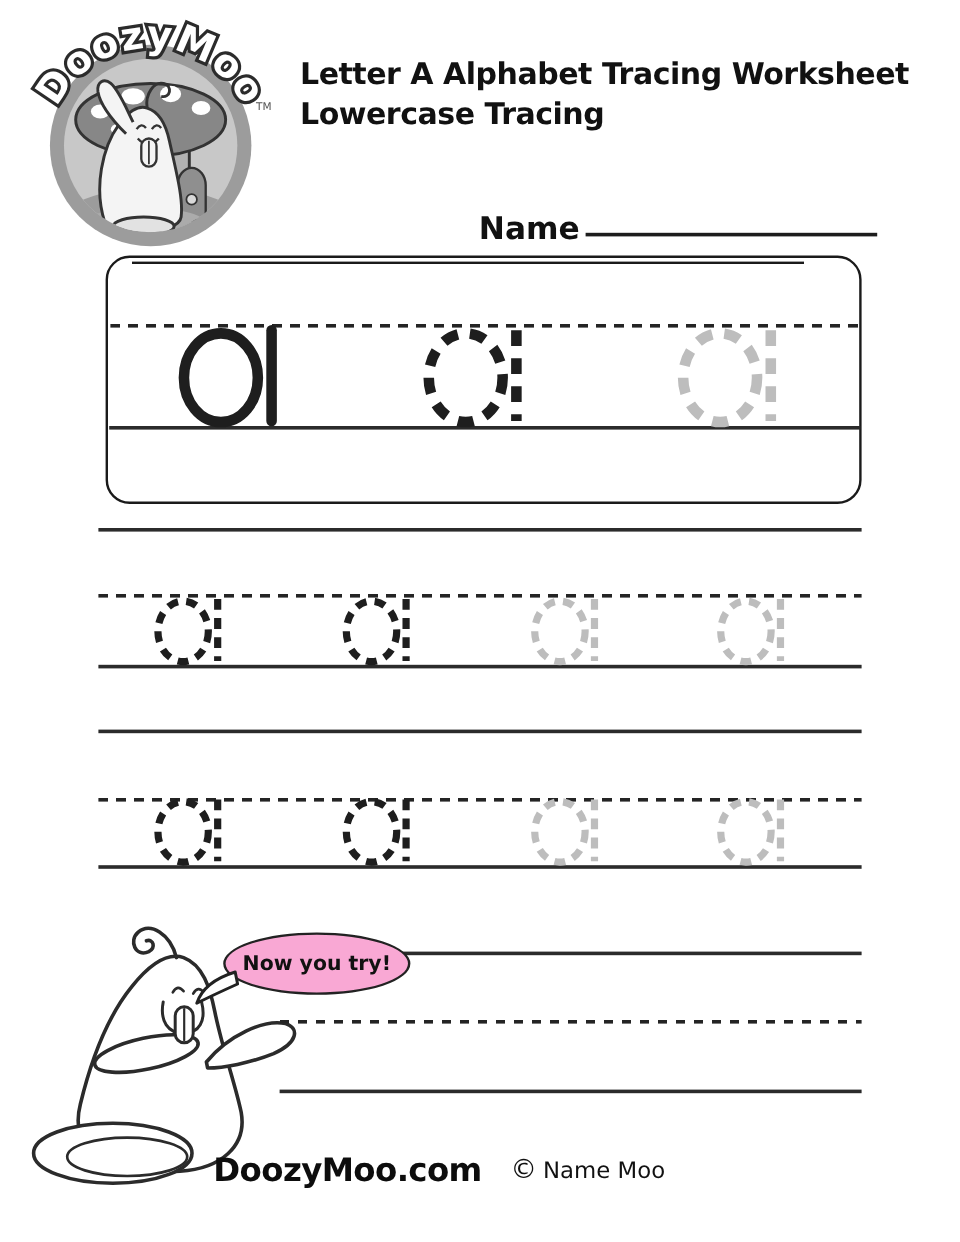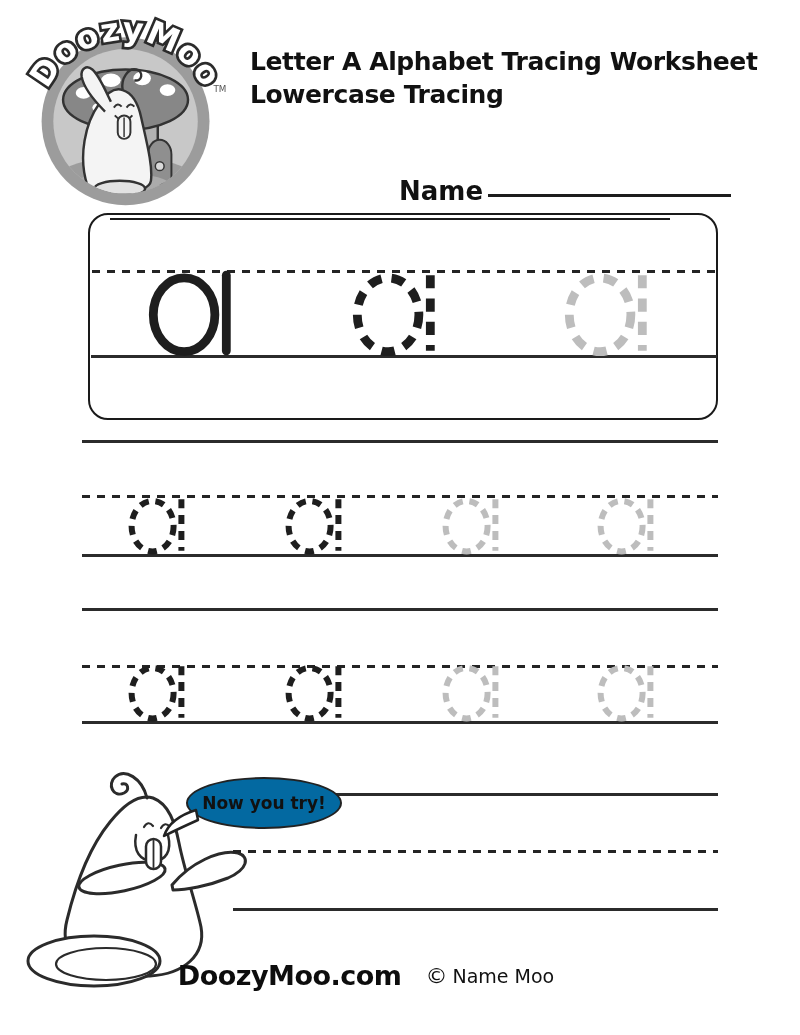--- a/index.html
+++ b/index.html
@@ -25,21 +25,21 @@
 
   
   .glyph{position:absolute;stroke:#1e1e1e;fill:none;overflow:visible;}
   .glyph.solid{stroke-linecap:round;}
   .glyph.dashed{stroke-dasharray:15 11.5;stroke-linecap:butt;}
   .glyph.black{stroke:#1e1e1e;}
   .glyph.gray{stroke:#bdbdbd;}
 
   
   .mascot{position:absolute;left:22px;top:765px;}
-  .bubble{position:absolute;left:186px;top:777px;width:152px;height:48px;background:#0369a1;
+  .bubble{position:absolute;left:186px;top:777px;width:152px;height:48px;background:#f9a8d4;
           border:2.5px solid #222;border-radius:50%;z-index:3;
           display:flex;align-items:center;justify-content:center;
           font-size:17px;font-weight:bold;color:#111;}
   .bubble-tail{position:absolute;left:160px;top:806px;z-index:4;}
 
   
   .footer{position:absolute;left:0;top:960px;width:732px;display:flex;align-items:center;
           justify-content:center;gap:24px;}
   .footer-site{font-size:27px;font-weight:bold;color:#0d0d0d;letter-spacing:-0.5px;}
   .footer-copy{display:flex;align-items:center;gap:5px;font-size:19px;color:#111;}

